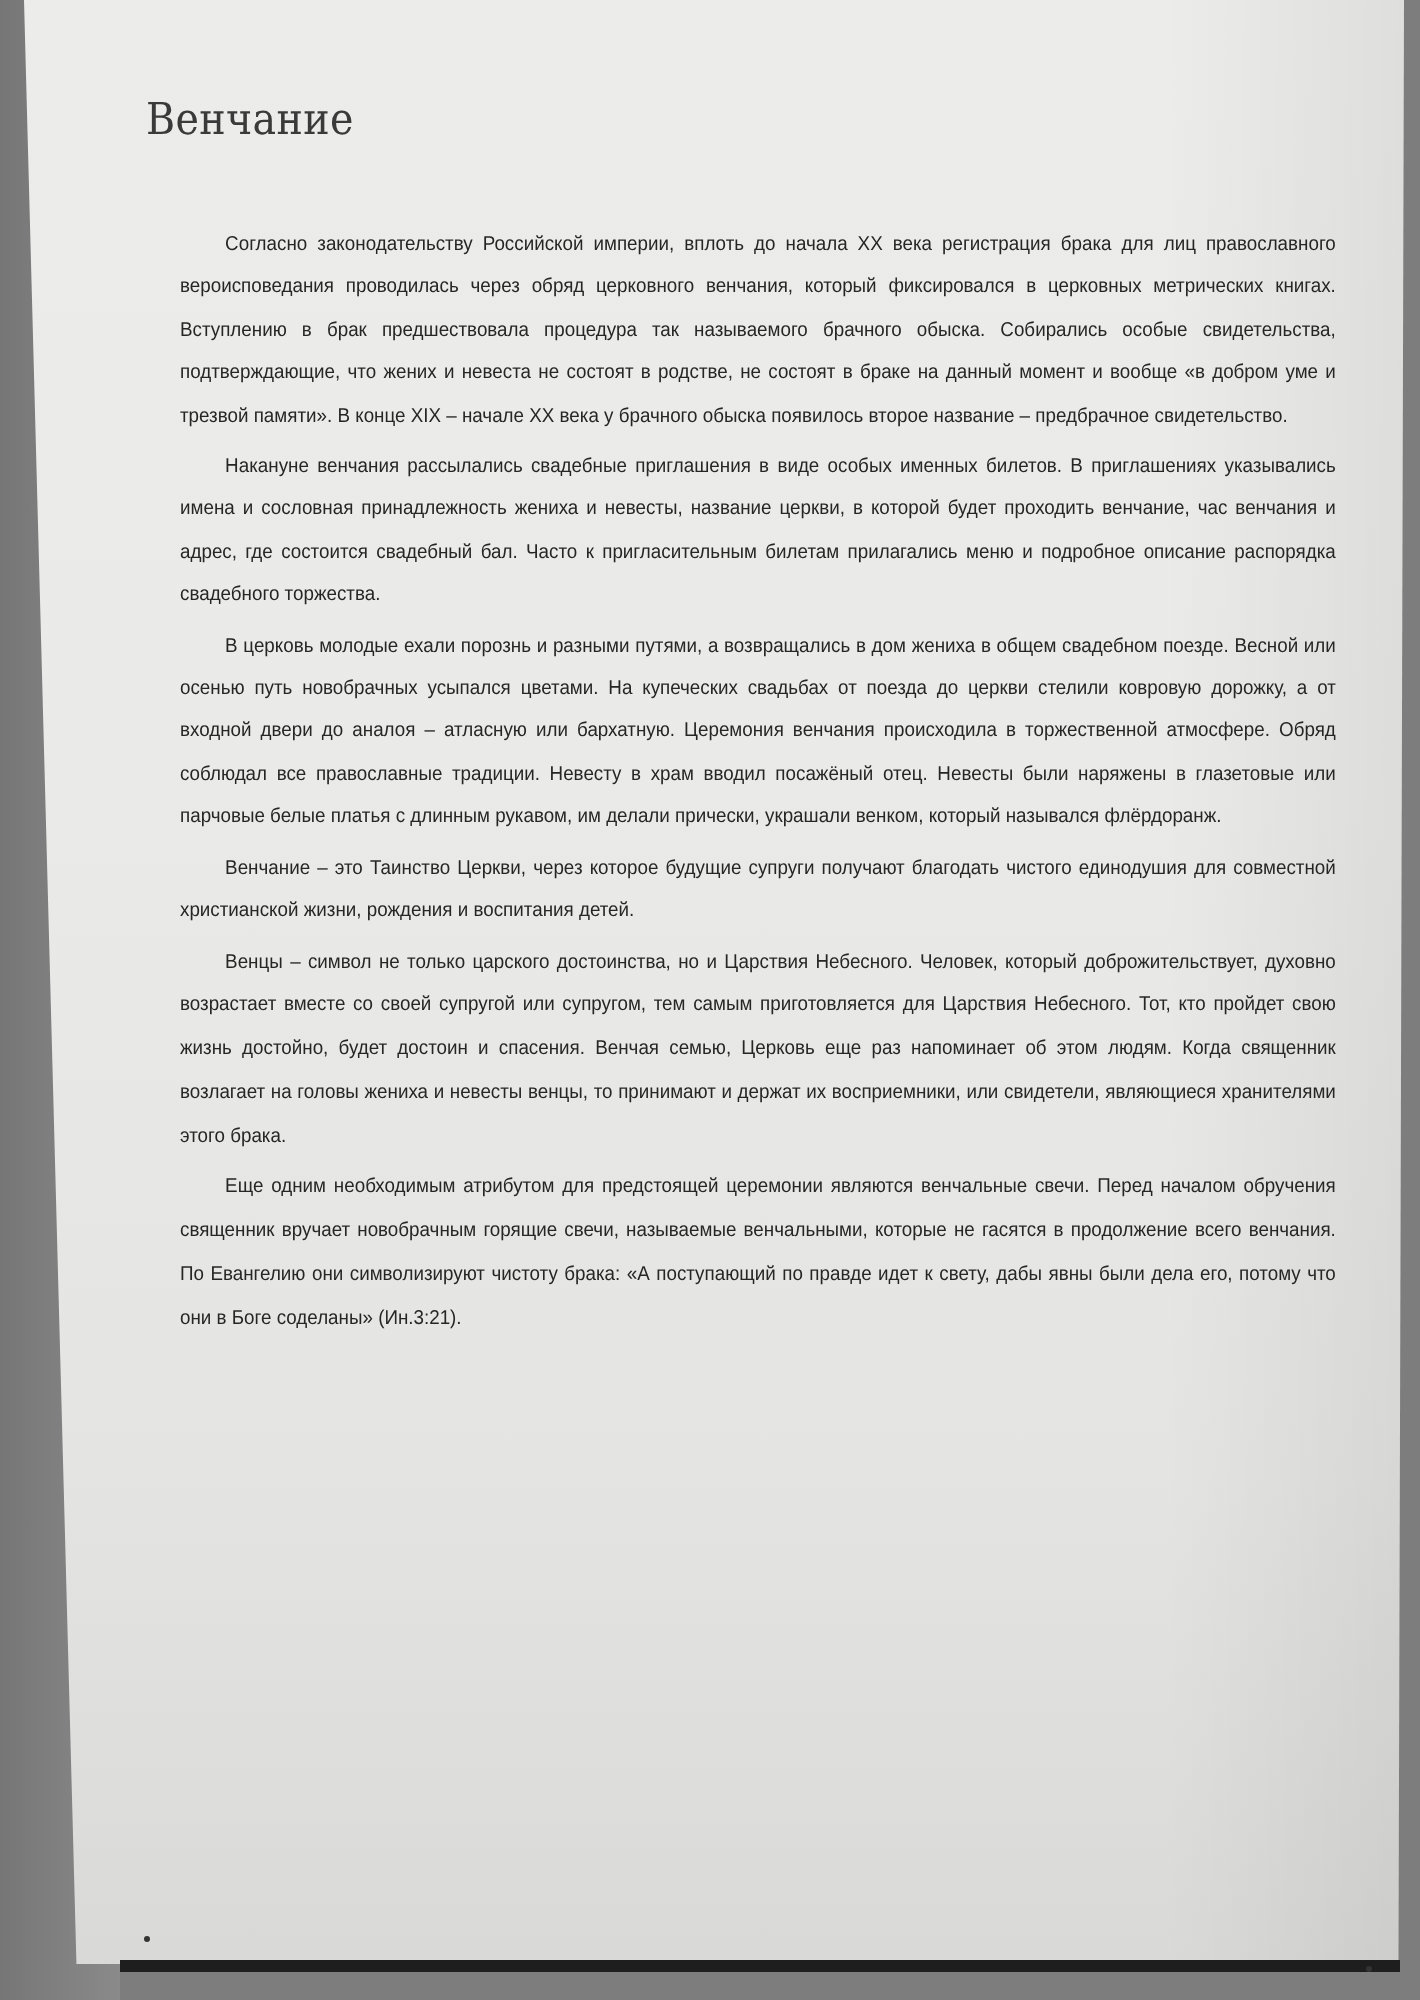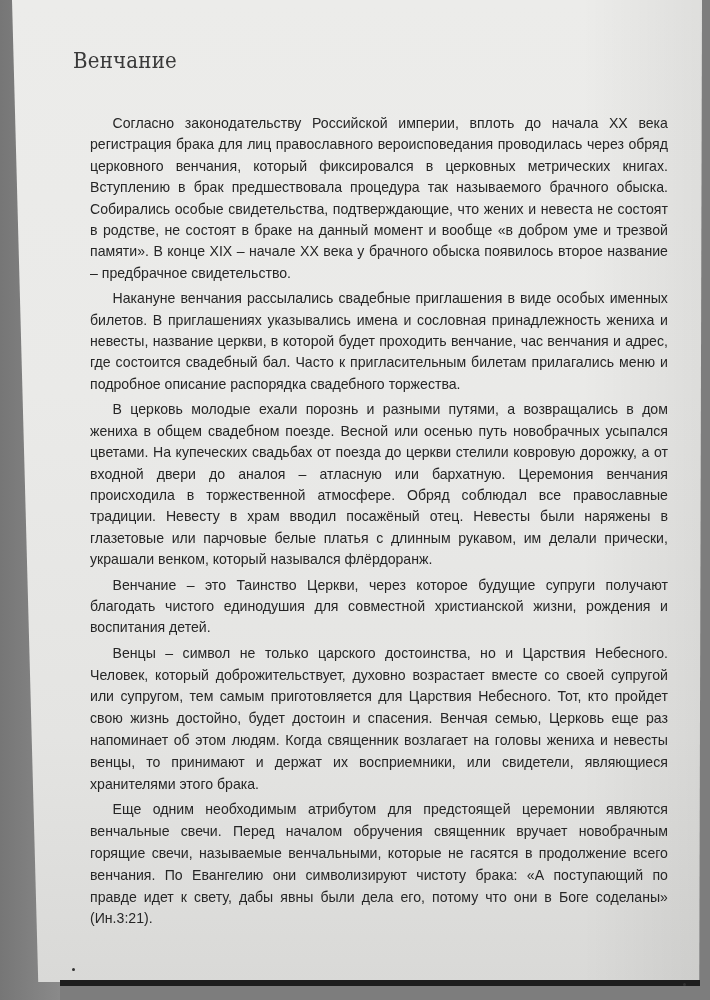--- a/index.html
+++ b/index.html
@@ -30,21 +30,21 @@
     }
     .title {
       position: absolute; left: 73px; top: 48px;
       font-family: "DejaVu Serif", "Liberation Serif", serif;
       font-size: 22px; color: #3a3a3a; letter-spacing: 0.2px;
       transform: scaleX(0.9); transform-origin: left;
     }
     .body-text {
       position: absolute; left: 90px; top: 112px; width: 580px;
       color: #262626;
-      font-size: 15px;
+      font-size: 10px;
       line-height: 21.4px;
       text-align: justify;
     }
     .body-text p {
       margin: 0 0 4px 0;
       text-indent: 24px;
       transform: scaleX(0.94);
       transform-origin: left;
       width: 106%;
     }

